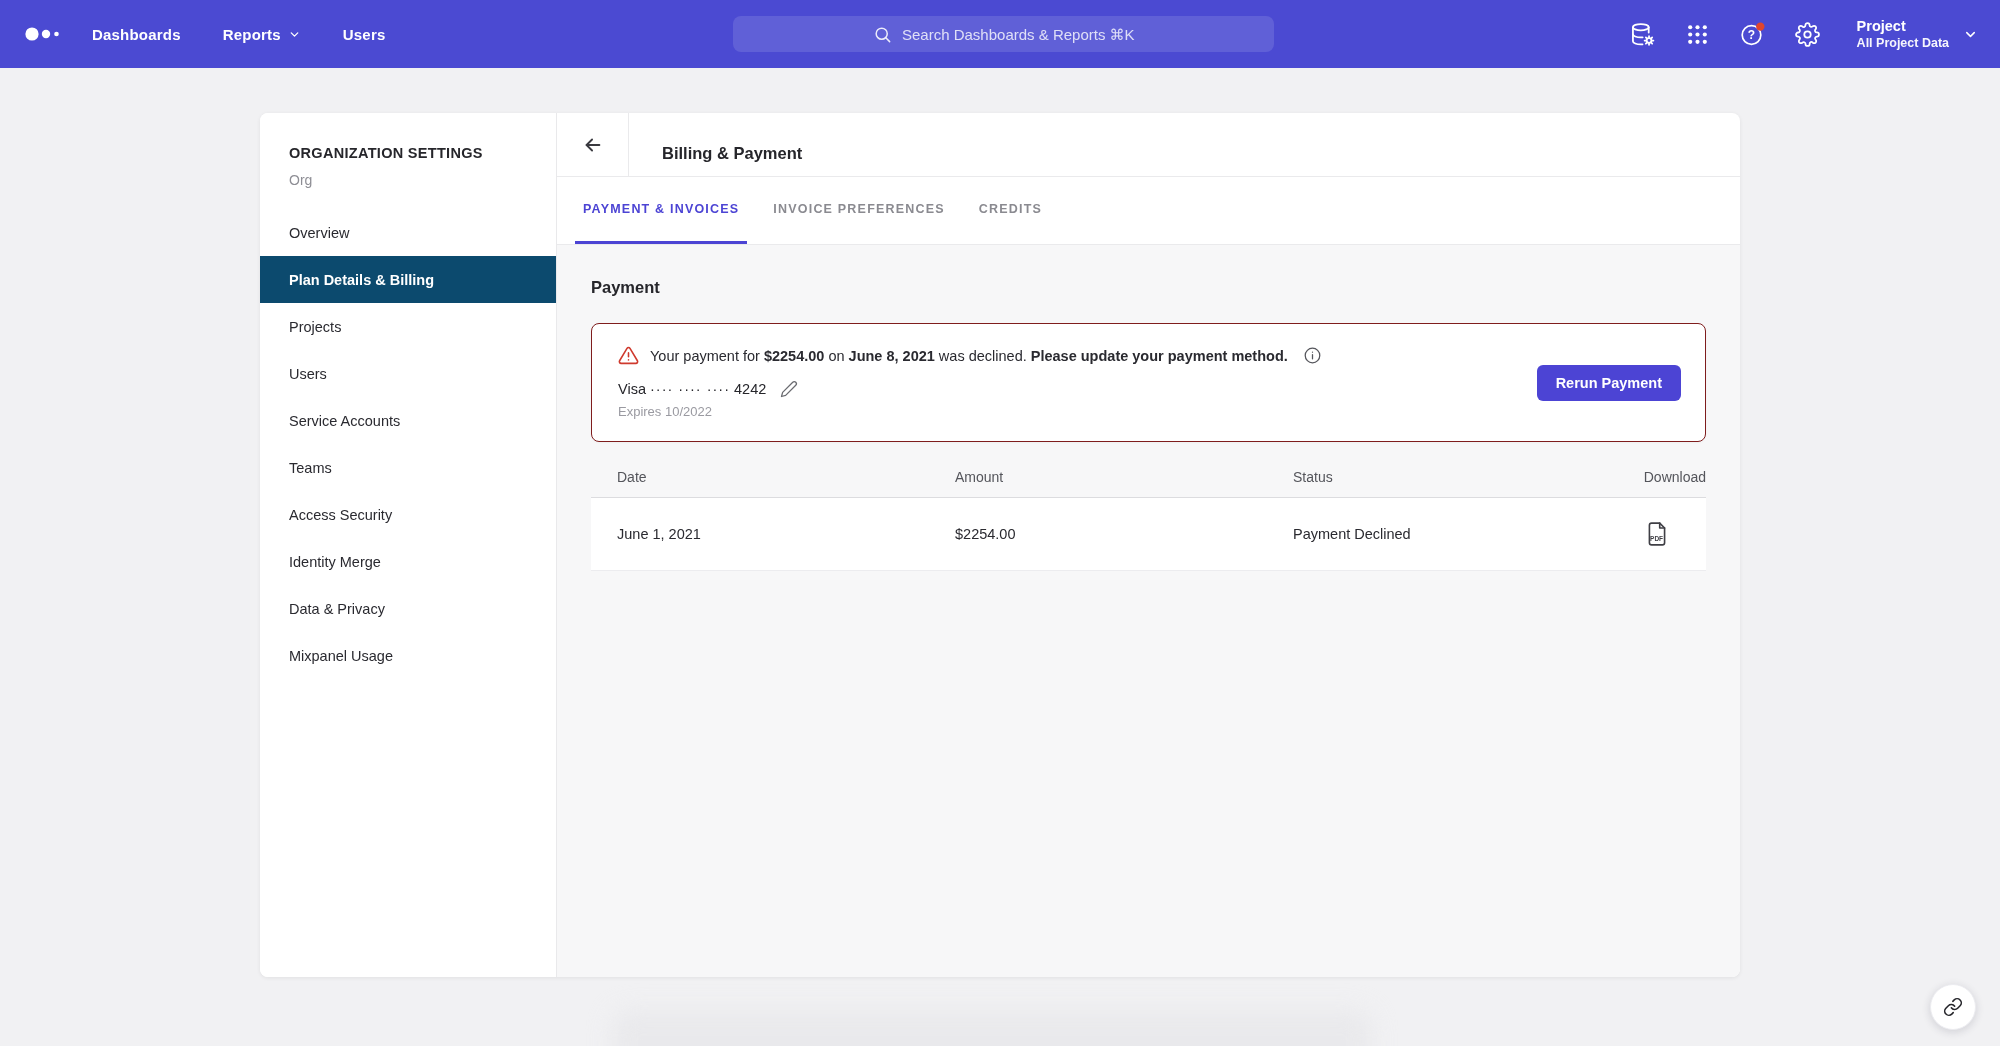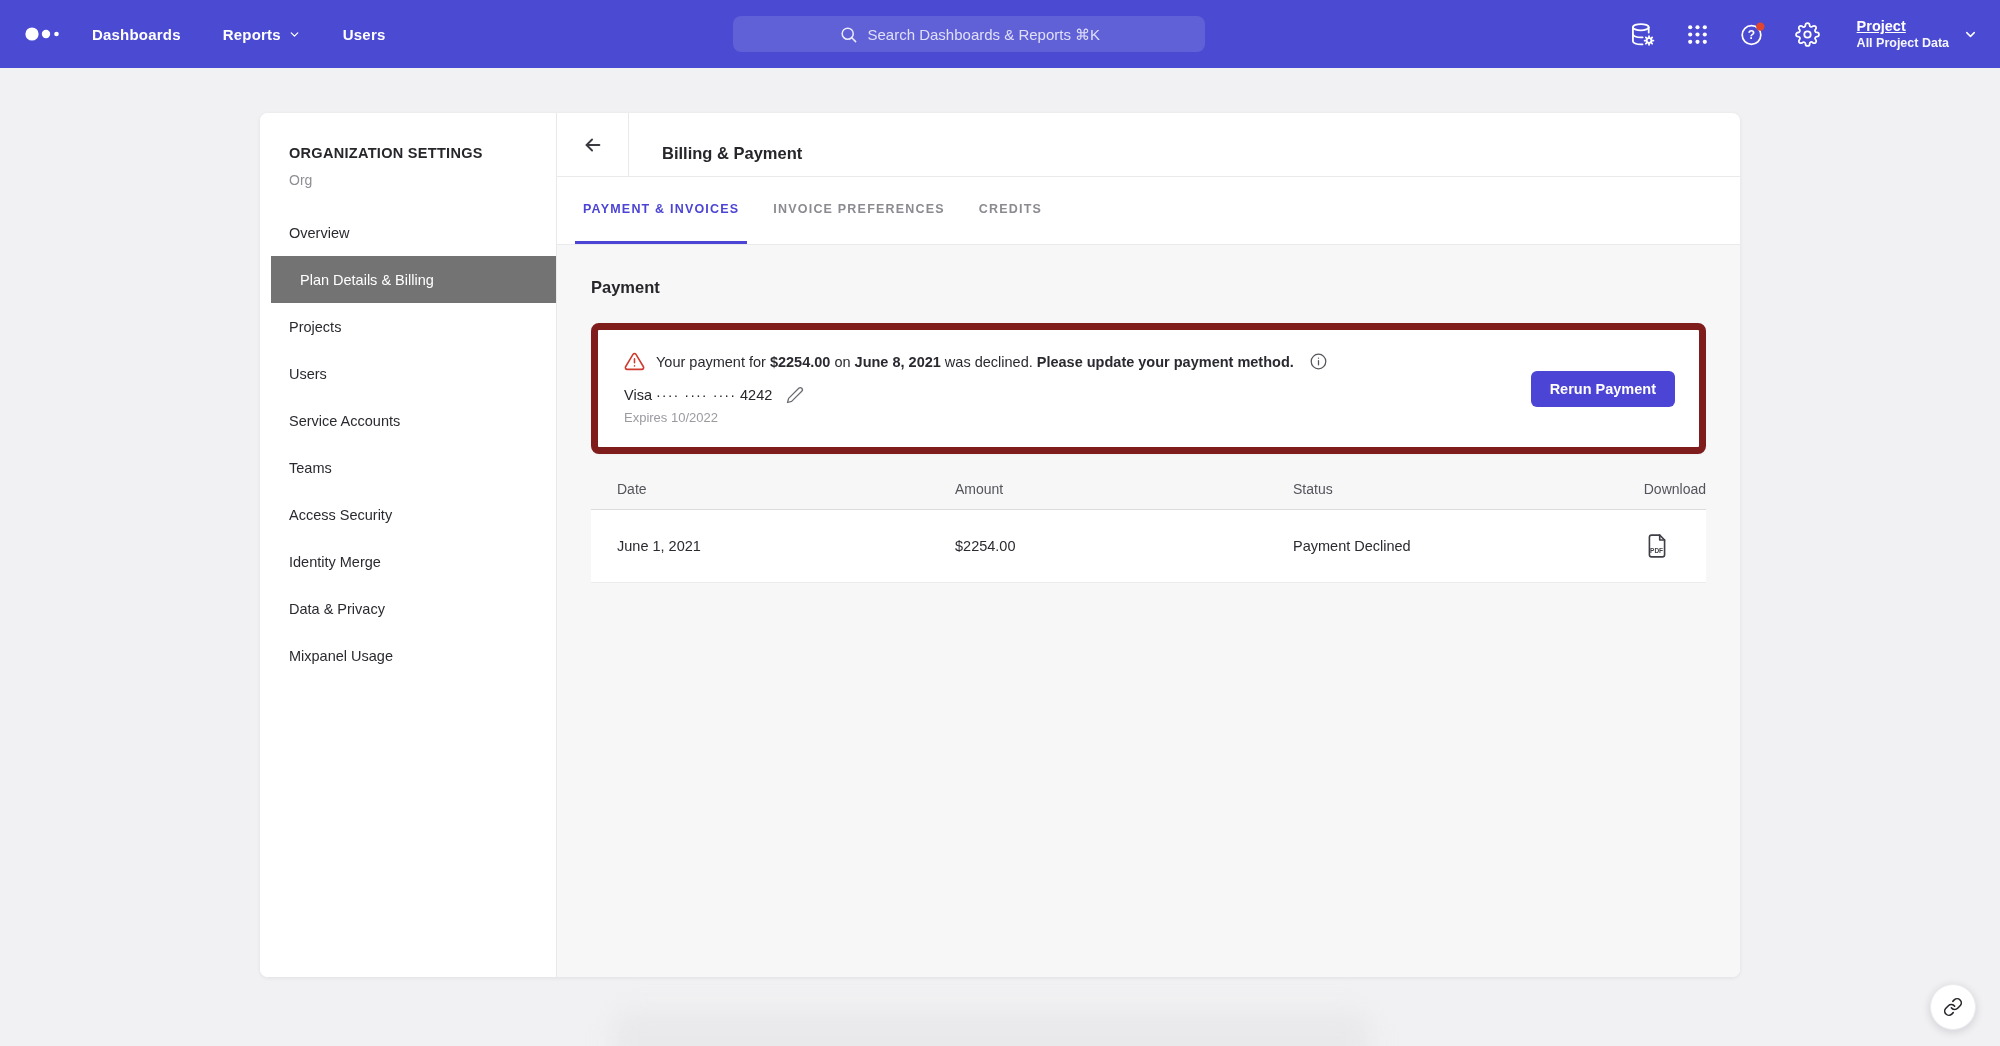--- a/index.html
+++ b/index.html
@@ -14,53 +14,53 @@
 
   
   .topnav {
     position:absolute; top:0; left:0; width:2000px; height:68px;
     background:#4b4ad2; display:flex; align-items:center; z-index:10;
   }
   .logo { position:absolute; left:24px; top:24px; cursor:pointer; }
   .nav-links { position:absolute; left:92px; display:flex; align-items:center; gap:42px; }
   .nav-link { color:#fff; font-size:15px; font-weight:600; letter-spacing:.2px; cursor:pointer; display:flex; align-items:center; gap:7px; }
   .searchbar {
-    position:absolute; left:733px; top:16px; width:472px; height:36px;
+    position:absolute; left:733px; top:16px; width:541px; height:36px;
     background:rgba(255,255,255,.12); border-radius:8px;
     display:flex; align-items:center; justify-content:center; gap:10px; cursor:text;padding-left:28px;
   }
   .searchbar input {
     background:transparent; border:none; outline:none; color:#fff;
     font-family:"Liberation Sans", sans-serif; font-size:15px; width:260px;
   }
   .searchbar input::placeholder { color:rgba(255,255,255,.8); opacity:1; }
   .nav-right { position:absolute; right:22px; display:flex; align-items:center; gap:29px; }
   .nav-icon { cursor:pointer; position:relative; }
   .project-switcher { display:flex; align-items:center; gap:14px; cursor:pointer; margin-left:8px; }
   .project-text { display:flex; flex-direction:column; gap:2px; }
-  .project-label { color:#fff; font-size:14.5px; font-weight:700;text-decoration:underline; }
+  .project-label { color:#fff; font-size:14.5px; font-weight:700; }
   .project-value { color:#fff; font-size:12.5px; font-weight:700; opacity:.95; }
 
   
   .card {
     position:absolute; left:260px; top:113px; width:1480px; height:864px;
     background:#fff; border-radius:8px; box-shadow:0 1px 4px rgba(0,0,0,.07);
     display:flex; overflow:hidden;justify-content:center;
   }
 
   
   .side { width:297px; border-right:1px solid #e9e9eb; padding-top:32px; flex-shrink:0; background:#fff; }
   .side-heading { margin-left:29px; font-size:14.5px; font-weight:700; color:#26262b; letter-spacing:.3px; }
   .side-org { margin-left:29px; margin-top:11px; font-size:14px; color:#8e8e95; }
   .side-list { margin-top:21px; }
   .side-item {
     height:47px; display:flex; align-items:center; padding-left:29px;
     font-size:14.5px; color:#2a2a30; cursor:pointer;
   }
-  .side-item.selected { background:#737373; color:#fff; font-weight:400;margin-left:11px; }
+  .side-item.selected { background:#0c4a6e; color:#fff; font-weight:700; }
 
   
   .main { flex:1; display:flex; flex-direction:column; min-width:0; }
   .main-header { height:64px; border-bottom:1px solid #eaeaec; display:flex; align-items:center; flex-shrink:0; }
   .back-zone { width:72px; height:100%; border-right:1px solid #eaeaec; display:flex; align-items:center; justify-content:center; cursor:pointer; }
   .page-title { margin-left:33px; font-size:16.5px; font-weight:700; color:#26262b;margin-top:18px; }
 
   .tabs { height:68px; display:flex; align-items:stretch; padding-left:18px; border-bottom:1px solid #eaeaec; flex-shrink:0; background:#fff; }
   .tab {
     display:flex; align-items:center; padding:0 8px; margin-right:18px;
@@ -69,21 +69,21 @@
   }
   .tab.active { color:#4c44d4; border-bottom-color:#4c44d4; }
 
   .content { flex:1; background:#f7f7f8; padding:0 34px; overflow:hidden; }
   .section-title { font-size:16.5px; font-weight:700; color:#26262b; }
   .section-title.payment { margin-top:33px; }
   .section-title.invoices { margin-top:38px; }
 
   
   .payment-card {
-    margin-top:26px; background:#fff; border:7px solid #7f1d1d; border-radius:8px;
+    margin-top:26px; background:#fff; border:1px solid #7f1d1d; border-radius:8px;
     padding:21px 26px 22px 26px; position:relative;
     box-shadow:0 1px 2px rgba(0,0,0,.03);
   }
   .alert-row { display:flex; align-items:center; gap:11px; font-size:14.5px; color:#2a2a30; }
   .alert-row b { font-weight:700; }
   .info-icon { margin-left:4px; cursor:pointer; }
   .cc-row { display:flex; align-items:center; gap:14px; margin-top:14px; font-size:14.5px; color:#26262b; }
   .cc-dots { letter-spacing:1px; }
   .edit-icon { cursor:pointer; }
   .cc-expires { margin-top:6px; font-size:13px; color:#9a9aa1; }

